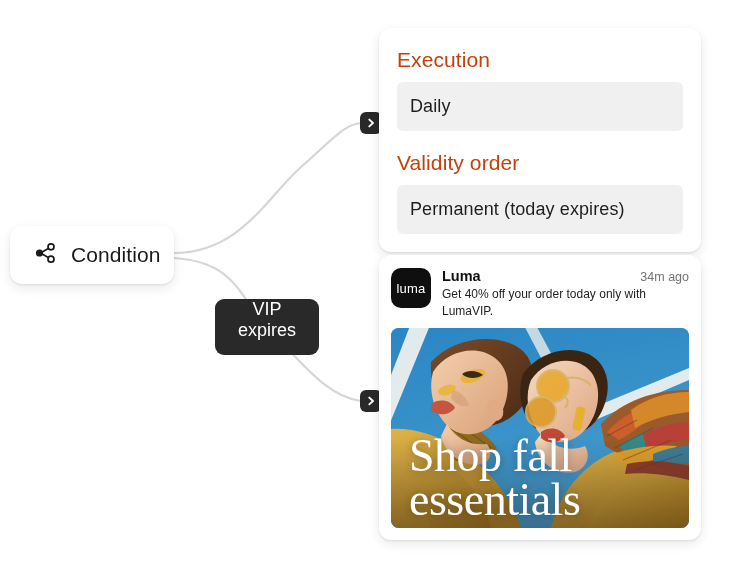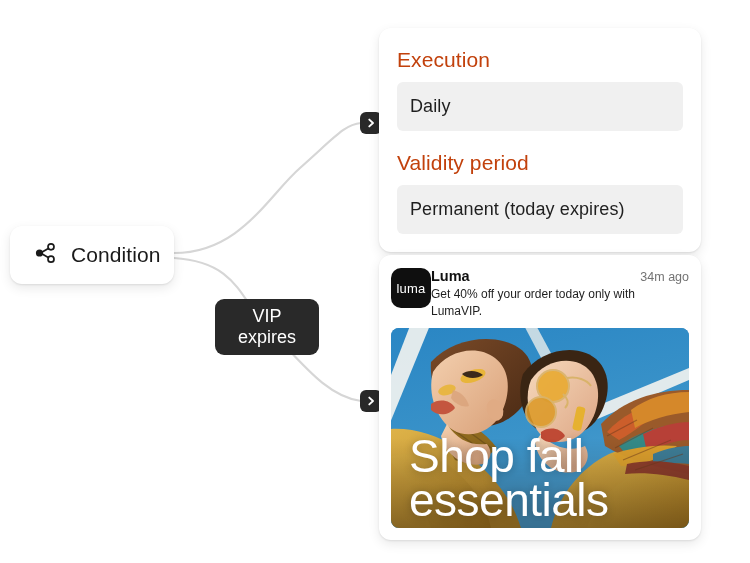--- a/index.html
+++ b/index.html
@@ -62,21 +62,20 @@
     left: 215px;
     top: 299px;
     width: 104px;
     height: 56px;
     background: #292929;
     border-radius: 9px;
     color: #ffffff;
     display: flex;
     flex-direction: column;
     align-items: center;
-    justify-content: center;
     font-size: 18px;
     line-height: 21px;
     text-align: center;
   }
 
   
   .arrow-handle {
     position: absolute;
     width: 22px;
     height: 22px;
@@ -118,20 +117,21 @@
   #notification-card {
     left: 379px;
     top: 255px;
     width: 322px;
     padding: 13px 12px 12px 12px;
     box-sizing: border-box;
   }
   .notif-head {
     display: flex;
     align-items: flex-start;
+    gap: 11px;
   }
   .luma-logo {
     flex: 0 0 auto;
     width: 40px;
     height: 40px;
     border-radius: 10px;
     background: #0f0f0f;
     color: #ffffff;
     display: flex;
     align-items: center;
@@ -171,21 +171,21 @@
     border-radius: 8px;
     overflow: hidden;
     background: #2f86bd;
   }
   .hero-svg { position: absolute; inset: 0; display: block; }
   .hero-caption {
     position: absolute;
     left: 18px;
     bottom: 6px;
     color: #ffffff;
-    font-family: Liberation Sans, sans-serif;
+    font-family: Liberation Serif, serif;
     font-size: 46px;
     line-height: 44px;
     letter-spacing: -0.5px;
     text-shadow: 0 1px 8px rgba(0,0,0,0.28);
   }
 </style>
 </head>
 <body>
 
 <div id="canvas">
@@ -220,21 +220,21 @@
   </div>
   <div class="arrow-handle" id="arrow-bottom">
     <svg width="12" height="12" viewBox="0 0 12 12">
       <polyline points="4.3,2.6 8,6 4.3,9.4" fill="none" stroke="#ffffff" stroke-width="1.9" stroke-linecap="round" stroke-linejoin="round"></polyline>
     </svg>
   </div>
 
   <div class="node" id="settings-card">
     <div class="field-label">Execution</div>
     <div class="field-value">Daily</div>
-    <div class="field-label second">Validity period</div>
+    <div class="field-label second">Validity order</div>
     <div class="field-value">Permanent (today expires)</div>
   </div>
 
   <div class="node" id="notification-card">
     <div class="notif-head">
       <div class="luma-logo">
         <span>luma</span>
       </div>
       <div class="notif-text">
         <div class="notif-toprow">

